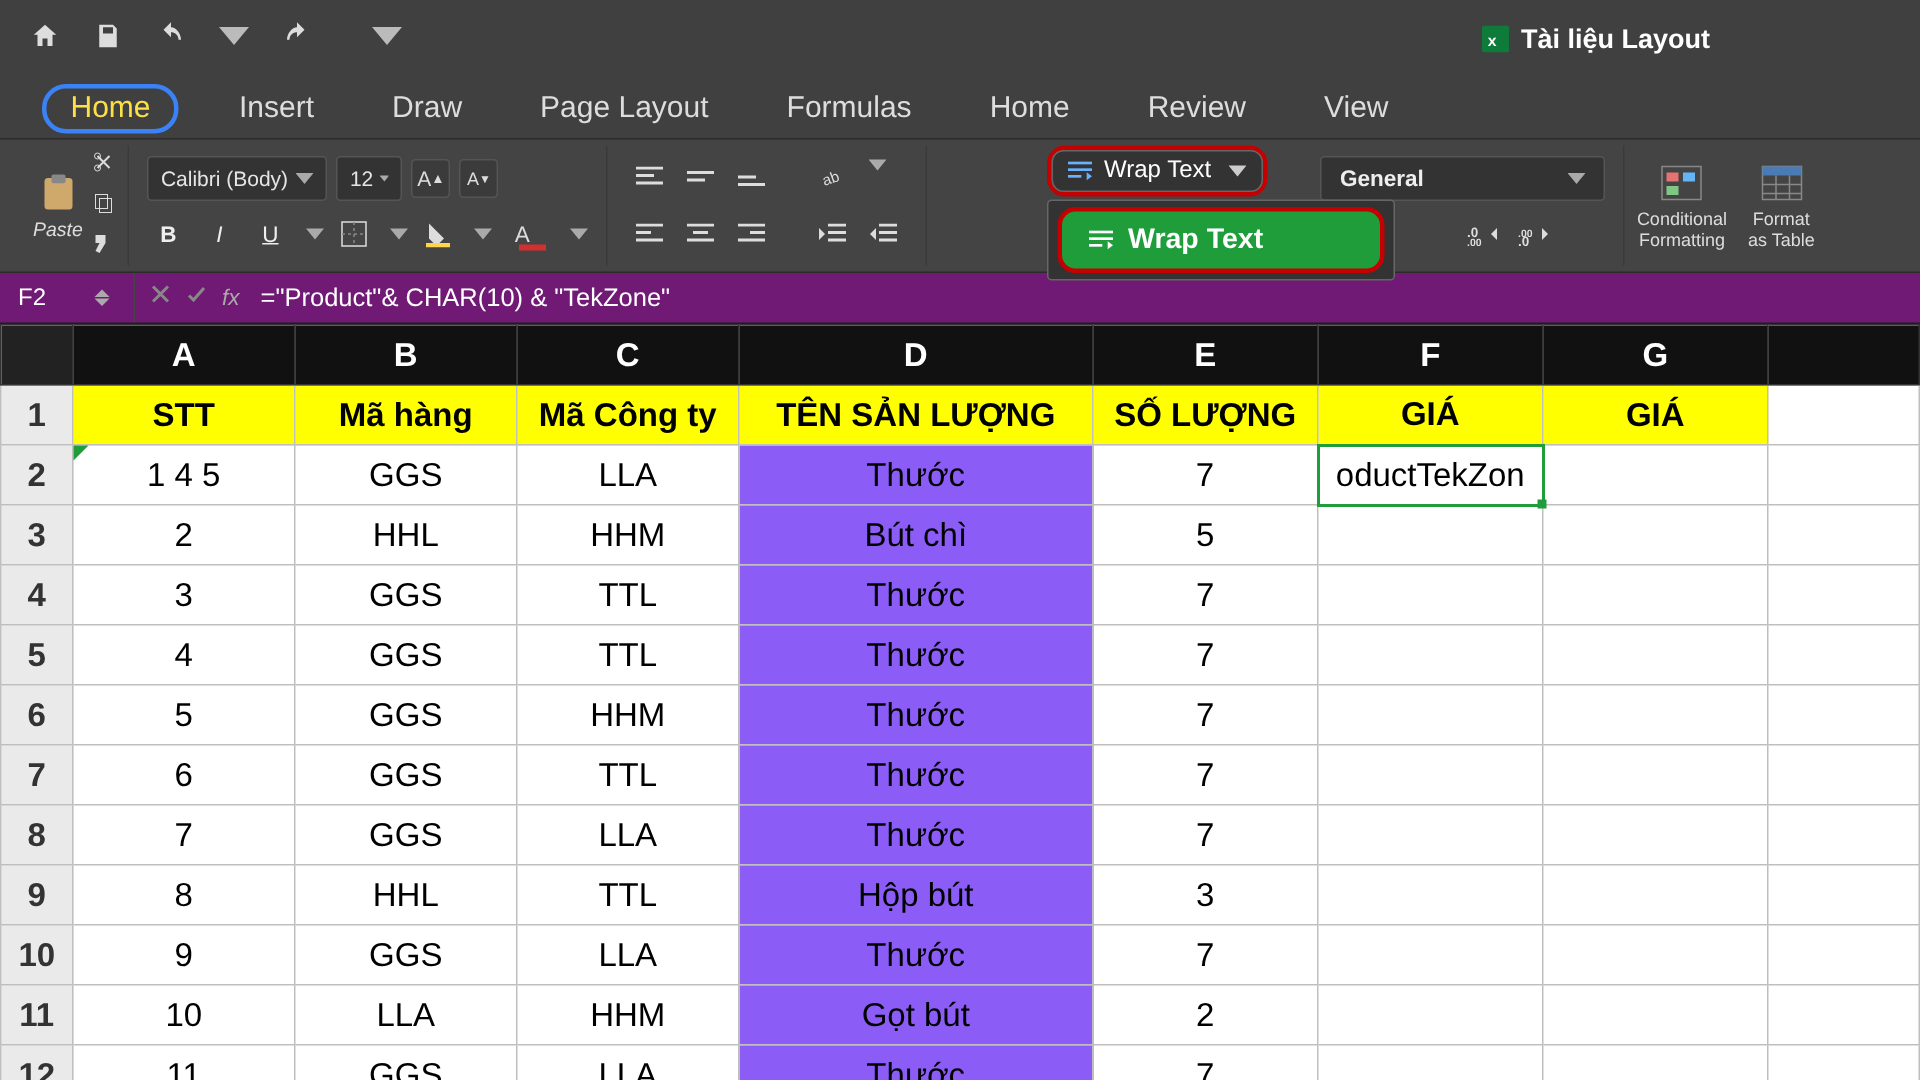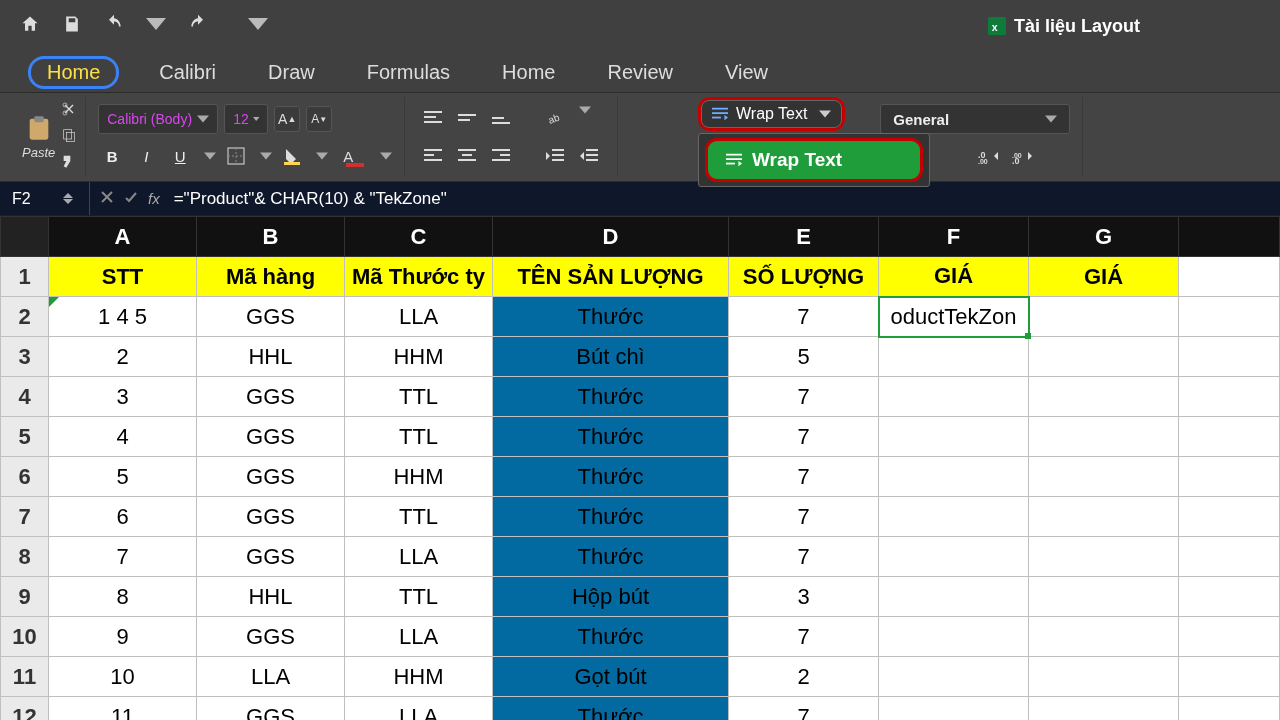--- a/index.html
+++ b/index.html
@@ -13,56 +13,56 @@
   .ribbon-tab { font-size: 20px; color: #ddd; cursor: pointer; padding: 4px 12px; }
   .ribbon-tab.active { border: 3px solid #3b82f6; border-radius: 16px; padding: 2px 16px; color: #fde047; font-weight: 400; }
   .ribbon { height: 90px; background: #444; display: flex; align-items: center; padding: 4px 14px; position: relative; border-top: 1px solid #2b2b2b; border-bottom: 1px solid #2b2b2b; }
   .rib-group { display: flex; flex-direction: column; align-items: center; padding: 0 8px; border-right: 1px solid #3a3a3a; height: 100%; justify-content: center; }
   .rib-group.no-border { border-right: none; }
   .paste-btn { text-align: center; font-size: 13px; color: #ddd; font-style: italic; }
   .paste-btn svg { width: 28px; height: 28px; }
   .clip-icons { display: flex; flex-direction: column; gap: 6px; margin-left: 6px; }
   .clip-icons svg { width: 16px; height: 16px; fill: #ddd; }
   .font-row { display: flex; gap: 6px; align-items: center; }
-  .combo { background: #333; border: 1px solid #555; border-radius: 3px; height: 30px; display: flex; align-items: center; padding: 0 8px; font-size: 14px; color: #d946ef; }
+  .combo { background: #333; border: 1px solid #555; border-radius: 3px; height: 30px; display: flex; align-items: center; padding: 0 8px; font-size: 14px; color: #e5e5e5; }
   .combo-font { width: 120px; }
   .combo-size { width: 44px; justify-content: center; }
   .drop { width: 12px; height: 12px; margin-left: 4px; }
   .mini-btn { width: 26px; height: 26px; border: 1px solid #555; border-radius: 3px; display: flex; align-items: center; justify-content: center; background: #3b3b3b; }
   .row2 { display: flex; gap: 6px; margin-top: 8px; align-items: center; }
   .fmt-btn { width: 28px; height: 28px; border-radius: 3px; display: flex; align-items: center; justify-content: center; color: #eee; font-size: 15px; }
   .bold { font-weight: 700; }
   .italic { font-style: italic; }
   .underline { text-decoration: underline; }
   .align-group { display: flex; gap: 6px; }
   .align-btn { width: 28px; height: 28px; display: flex; align-items: center; justify-content: center; }
   .align-btn svg { width: 18px; height: 14px; fill: #ddd; }
   .wrap-popup { position: absolute; left: 698px; top: 40px; width: 232px; background: #333; border: 1px solid #666; border-radius: 3px; z-index: 10; }
   .wrap-item { padding: 8px 18px; font-size: 19px; color: #eee; display: flex; align-items: center; gap: 10px; }
   .wrap-item.highlight { background: #1f9d3b; border: 3px solid #c40000; border-radius: 12px; margin: 4px 6px; color: #fff; font-weight: 600; }
   .wrap-btn-top-outer { border: 3px solid #c40000; border-radius: 10px; padding: 0; }
   .wrap-icon { width: 16px; height: 14px; }
   .big-btn { text-align: center; font-size: 12px; color: #ddd; line-height: 1.2; }
   .big-btn svg { width: 30px; height: 30px; display: block; margin: 0 auto 2px; }
   .num-combo { background: #333; border: 1px solid #555; border-radius: 3px; height: 30px; display: flex; align-items: center; padding: 0 12px; width: 190px; font-size: 15px; color: #eee; }
-  .formula-bar { height: 34px; background: #0f172a; display: flex; align-items: center; border-bottom: 1px solid #1e1e1e; }
+  .formula-bar { height: 34px; background: #701a75; display: flex; align-items: center; border-bottom: 1px solid #1e1e1e; }
   .name-box { width: 90px; height: 100%; display: flex; align-items: center; padding: 0 12px; color: #fff; font-size: 16px; border-right: 1px solid #444; }
   .fb-icons { display: flex; gap: 10px; padding: 0 10px; align-items: center; }
   .fb-icons svg { width: 14px; height: 14px; fill: #888; }
   .fx { font-style: italic; color: #aaa; font-size: 15px; margin-right: 8px; }
   .formula-input { flex: 1; color: #fff; font-size: 17px; padding: 0 6px; }
   .grid-wrap { background: #fff; height: calc(720px - 52px - 40px - 90px - 34px); overflow: hidden; }
   table { border-collapse: collapse; width: 100%; table-layout: fixed; }
   .colhead th { background: #111; color: #fff; font-size: 22px; font-weight: 600; height: 40px; border: 1px solid #333; }
   .colhead th:first-child { background: #222; width: 48px; }
   td, th.rowhead { border: 1px solid #bfbfbf; font-size: 22px; text-align: center; color: #000; height: 40px; font-weight: 400; }
   th.rowhead { background: #eaeaea; width: 48px; font-weight: 600; color: #333; }
   tr.hrow td { background: #ffff00; font-weight: 600; font-size: 22px; }
   tr.hrow th.rowhead { background: #eaeaea; }
-  td.colD { background: #0369a1; }
+  td.colD { background: #8b5cf6; }
   td.sel { border: 2px solid #1f9d3b; position: relative; }
   td.sel::after { content: ""; position: absolute; right: -3px; bottom: -3px; width: 6px; height: 6px; background: #1f9d3b; }
   .tri-marker { position: relative; }
   .tri-marker::before { content: ""; position: absolute; left: 0; top: 0; border-top: 10px solid #1f9d3b; border-right: 10px solid transparent; }
   .spin { width: 14px; display: flex; flex-direction: column; gap: 1px; margin-left: auto; }
   .spin div { width: 0; height: 0; border-left: 5px solid transparent; border-right: 5px solid transparent; }
   .spin .up { border-bottom: 5px solid #aaa; }
   .spin .dn { border-top: 5px solid #aaa; }
 </style>
 </head>
@@ -93,22 +93,23 @@
     <svg class="doc-icon" viewBox="0 0 24 24">
         <rect width="24" height="24" rx="2" fill="#0f7b3a"></rect>
         <text x="5" y="18" font-size="14" fill="#fff" font-weight="700">x</text>
       </svg>
     <span>Tài liệu Layout</span>
   </div>
 </div>
 
 <div class="ribbon-tabs">
   <div class="ribbon-tab active">Home</div>
-  <div class="ribbon-tab">Calibri</div>
+  <div class="ribbon-tab">Insert</div>
   <div class="ribbon-tab">Draw</div>
+  <div class="ribbon-tab">Page Layout</div>
   <div class="ribbon-tab">Formulas</div>
   <div class="ribbon-tab">Home</div>
   <div class="ribbon-tab">Review</div>
   <div class="ribbon-tab">View</div>
 </div>
 
 <div class="ribbon">
   <div class="rib-group" style="flex-direction:row;">
     <div class="paste-btn">
       <svg viewBox="0 0 24 24">
@@ -308,20 +309,41 @@
       <div class="fmt-btn">
           <svg width="20" height="16" viewBox="0 0 20 16">
             <text x="0" y="10" font-size="7" fill="#ddd">.00</text>
             <text x="0" y="16" font-size="9" fill="#ddd">.0</text>
             <path d="M20 8l-4-4v8z" fill="#ddd"></path>
           </svg>
         </div>
     </div>
   </div>
 
+  <div class="rib-group no-border" style="flex-direction:row; gap:14px;">
+    <div class="big-btn">
+      <svg viewBox="0 0 30 30">
+          <rect x="2" y="4" width="26" height="22" fill="none" stroke="#888"></rect>
+          <rect x="5" y="8" width="8" height="6" fill="#e57373"></rect>
+          <rect x="16" y="8" width="8" height="6" fill="#64b5f6"></rect>
+          <rect x="5" y="17" width="8" height="6" fill="#81c784"></rect>
+        </svg>
+      <div style="white-space:pre;">Conditional
+Formatting</div>
+    </div>
+    <div class="big-btn">
+      <svg viewBox="0 0 30 30">
+          <rect x="2" y="4" width="26" height="22" fill="none" stroke="#888"></rect>
+          <rect x="2" y="4" width="26" height="6" fill="#4a7bb5"></rect>
+          <path d="M2 16h26M2 22h26M11 10v16M20 10v16" stroke="#888"></path>
+        </svg>
+      <div style="white-space:pre;">Format
+as Table</div>
+    </div>
+  </div>
 </div>
 
 <div class="formula-bar">
   <div class="name-box">
     <span>F2</span>
     <div class="spin">
         <div class="up"></div>
         <div class="dn"></div>
       </div>
   </div>
@@ -359,21 +381,21 @@
       <th>D</th>
       <th>E</th>
       <th>F</th>
       <th>G</th>
       <th></th>
     </tr>
     <tr class="hrow">
       <th class="rowhead">1</th>
       <td>STT</td>
       <td>Mã hàng</td>
-      <td>Mã Thước ty</td>
+      <td>Mã Công ty</td>
       <td>TÊN SẢN LƯỢNG</td>
       <td>SỐ LƯỢNG</td>
       <td>GIÁ</td>
       <td>GIÁ</td>
       <td style="background:#fff;"></td>
     </tr>
     <tr>
       <th class="rowhead">2</th>
       <td class="tri-marker">1 4 5</td>
       <td>GGS</td>

